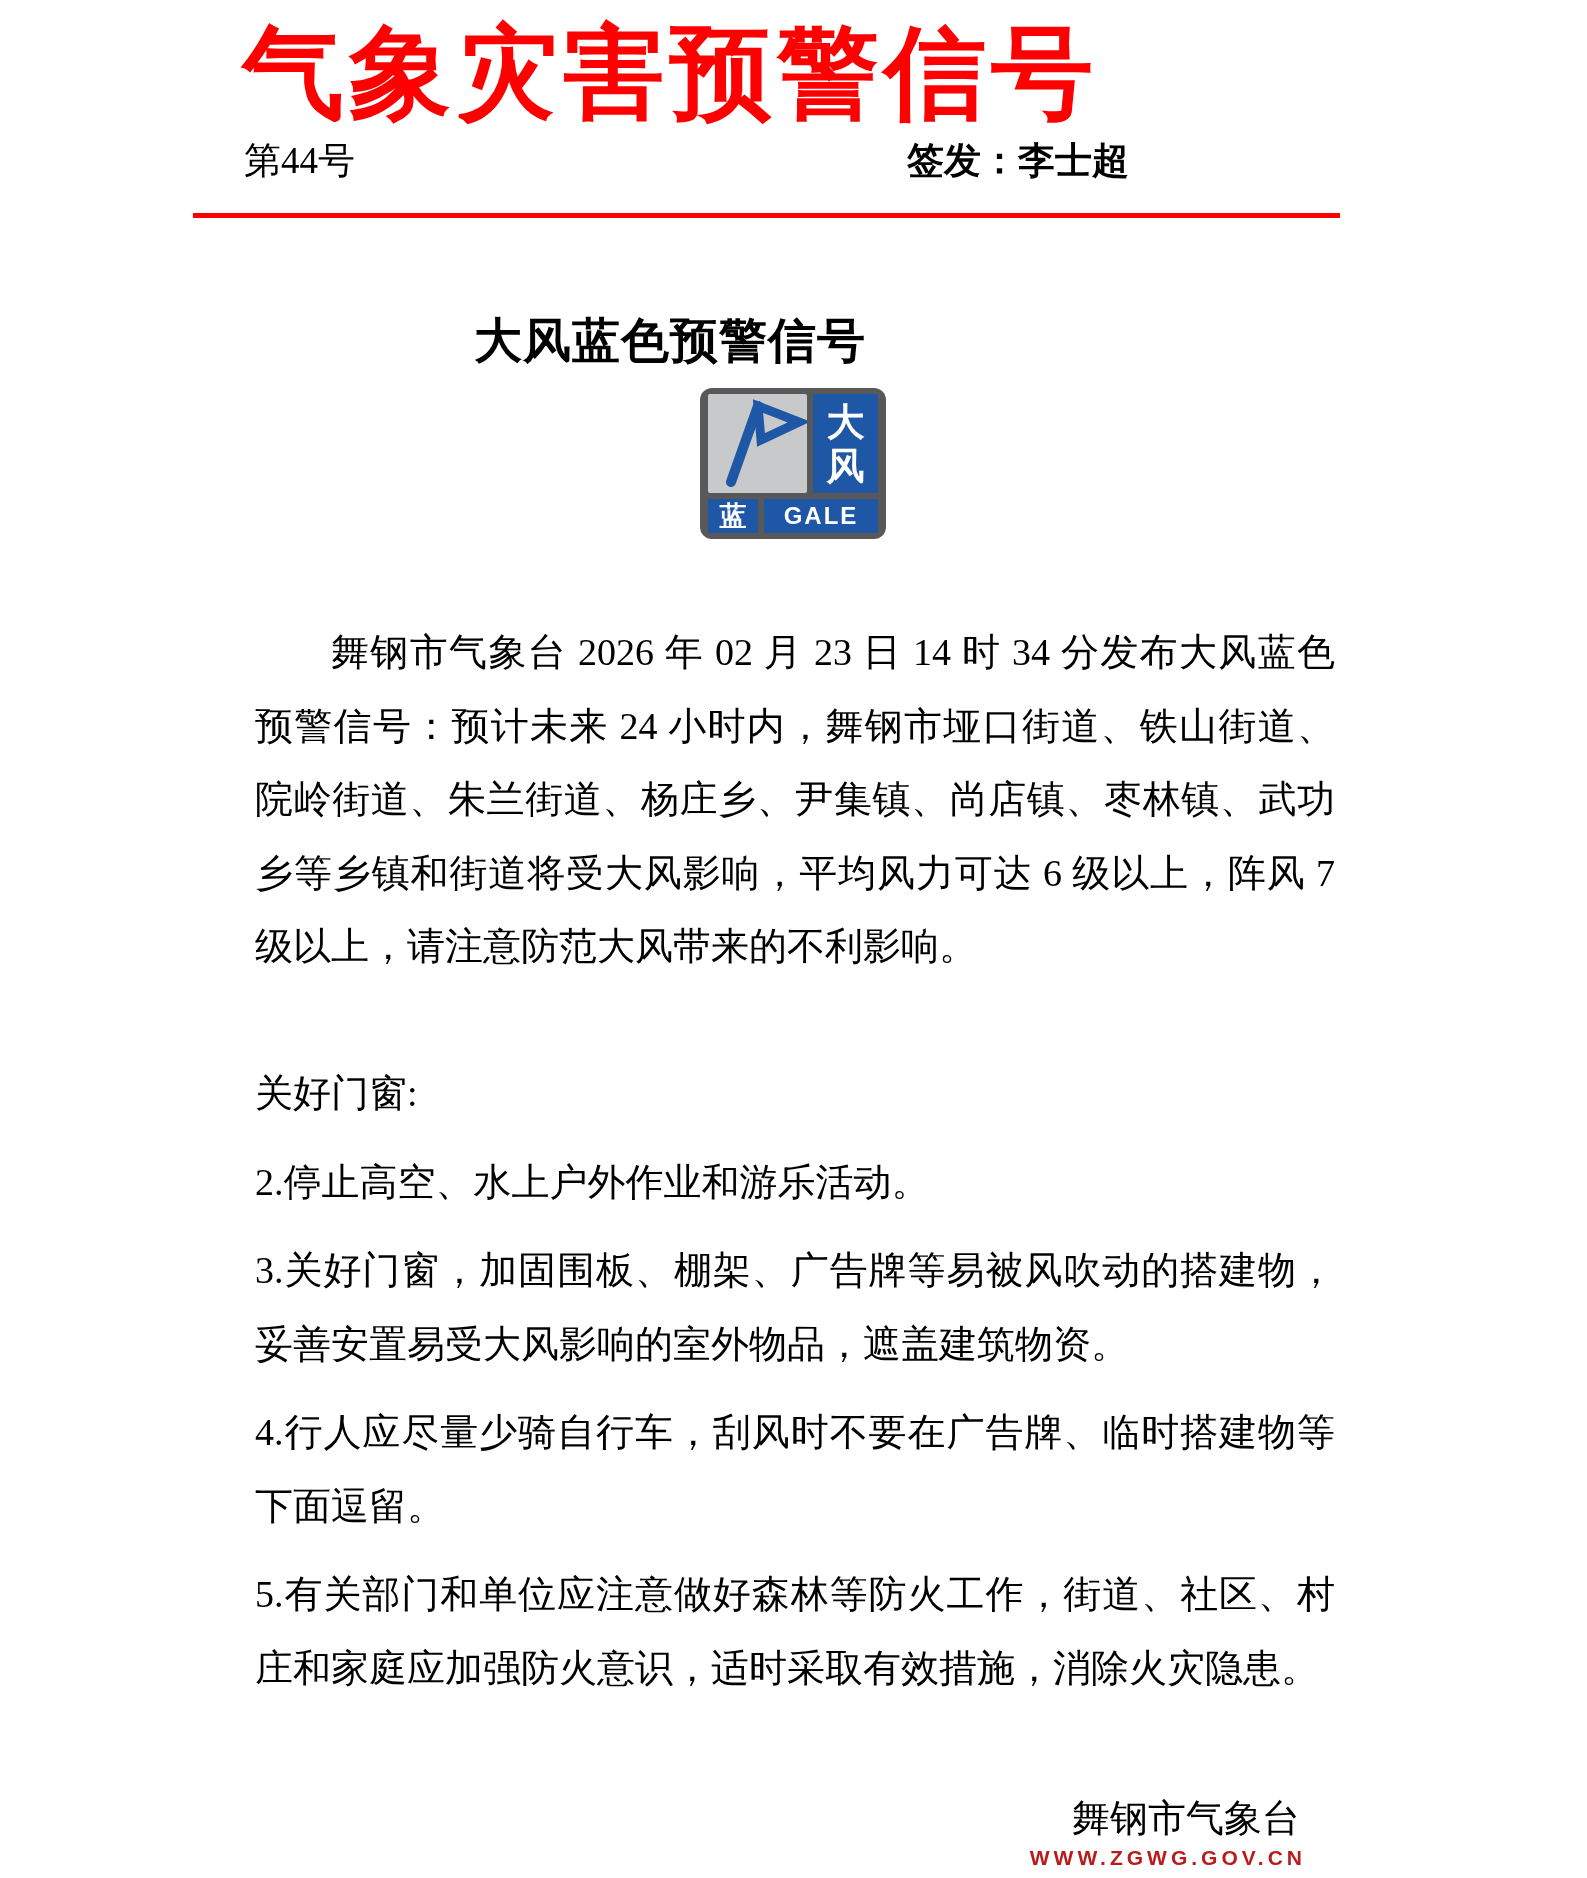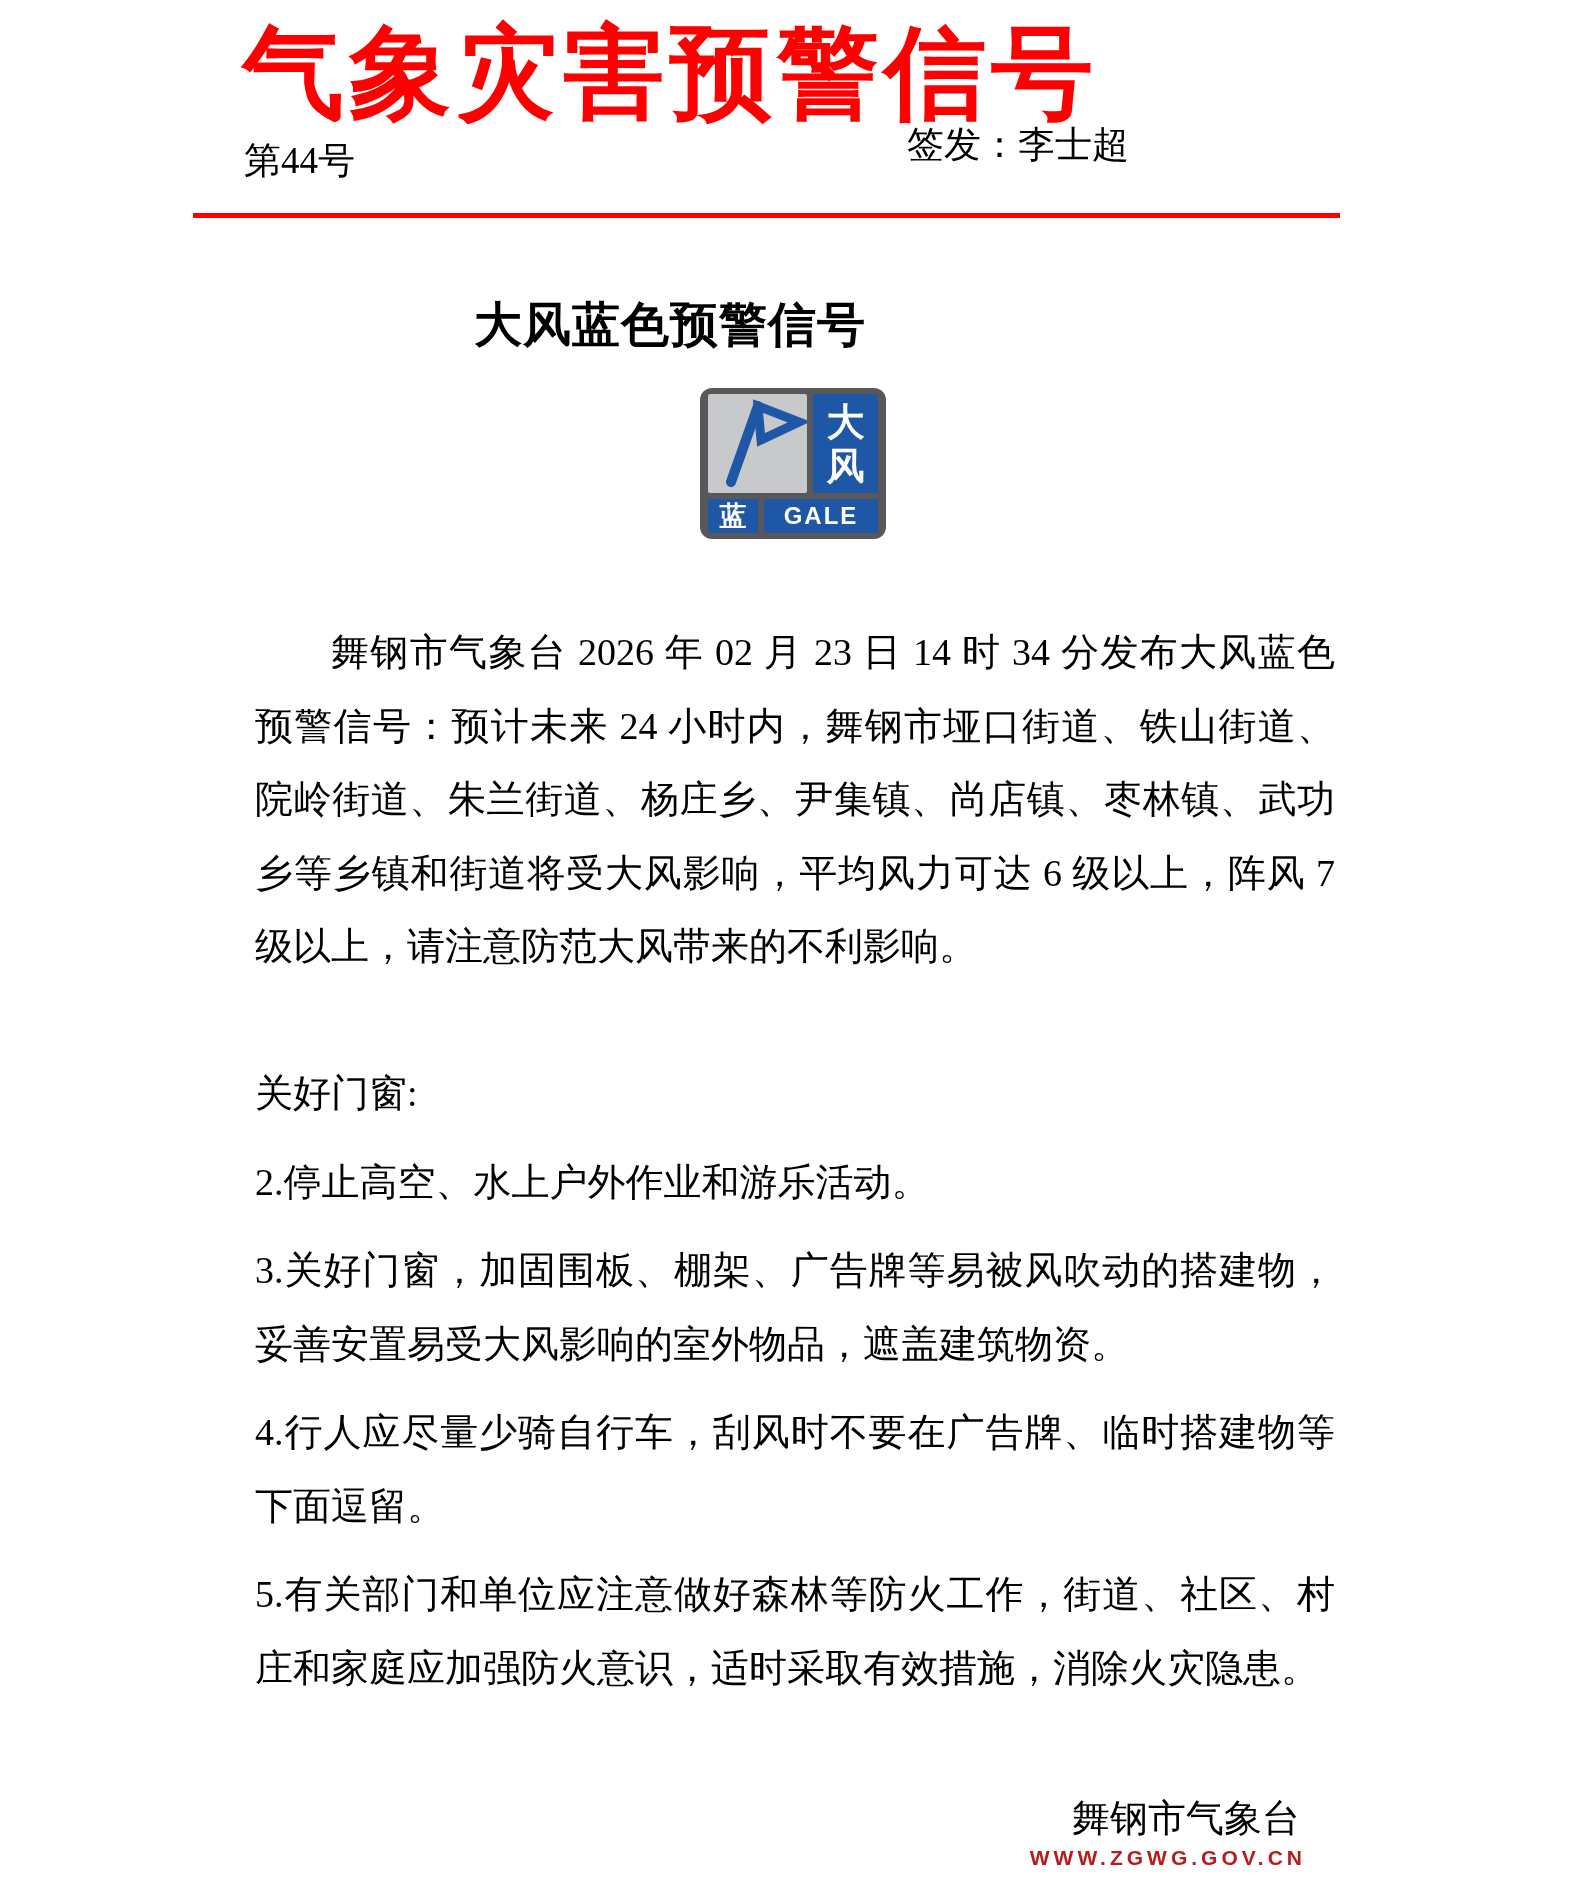--- a/index.html
+++ b/index.html
@@ -25,34 +25,35 @@
     white-space:nowrap;
   }
   .issue-no{
     position:absolute;
     left:244px; top:136px;
     font-size:37px;
     white-space:nowrap;
   }
   .signer{
     position:absolute;
-    right:211px; top:120px;
+    right:211px; top:136px;
     font-size:37px;
     white-space:nowrap;
+    font-weight:bold;
   }
   .red-rule{
     position:absolute;
     left:193px; top:213px;
     width:1228px; height:5px;
     background:#ff0000;
   }
   .warning-subtitle{
     position:absolute;
     top:293px; left:0; right:0;
-    margin:0;
+    margin:16px;
     text-align:center;
     font-size:48px;
     font-weight:bold;
     letter-spacing:1px;
     white-space:nowrap;
   }
   
   .warn-icon{
     position:absolute;
     left:700px; top:388px;

